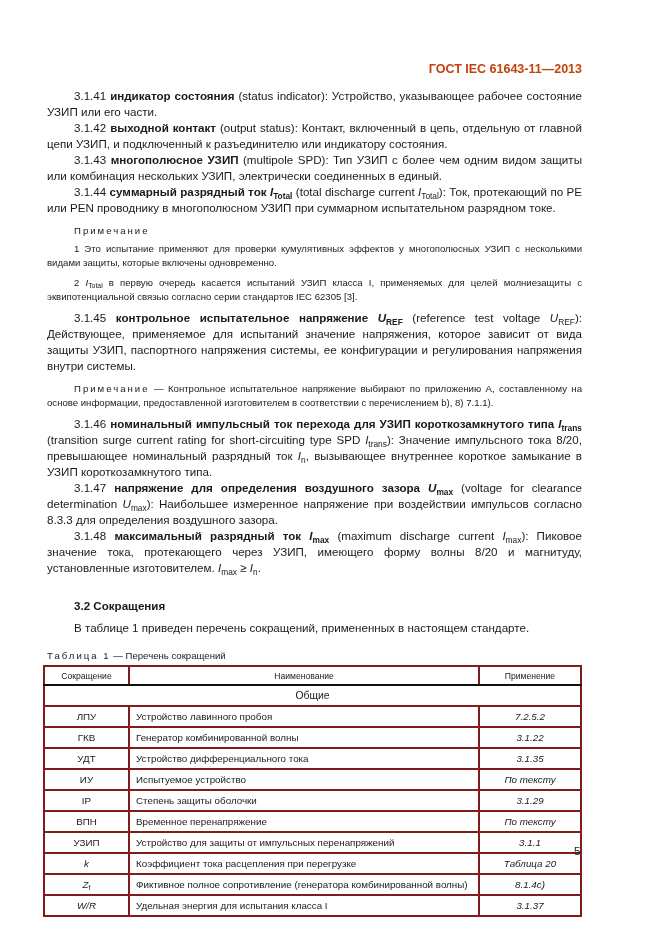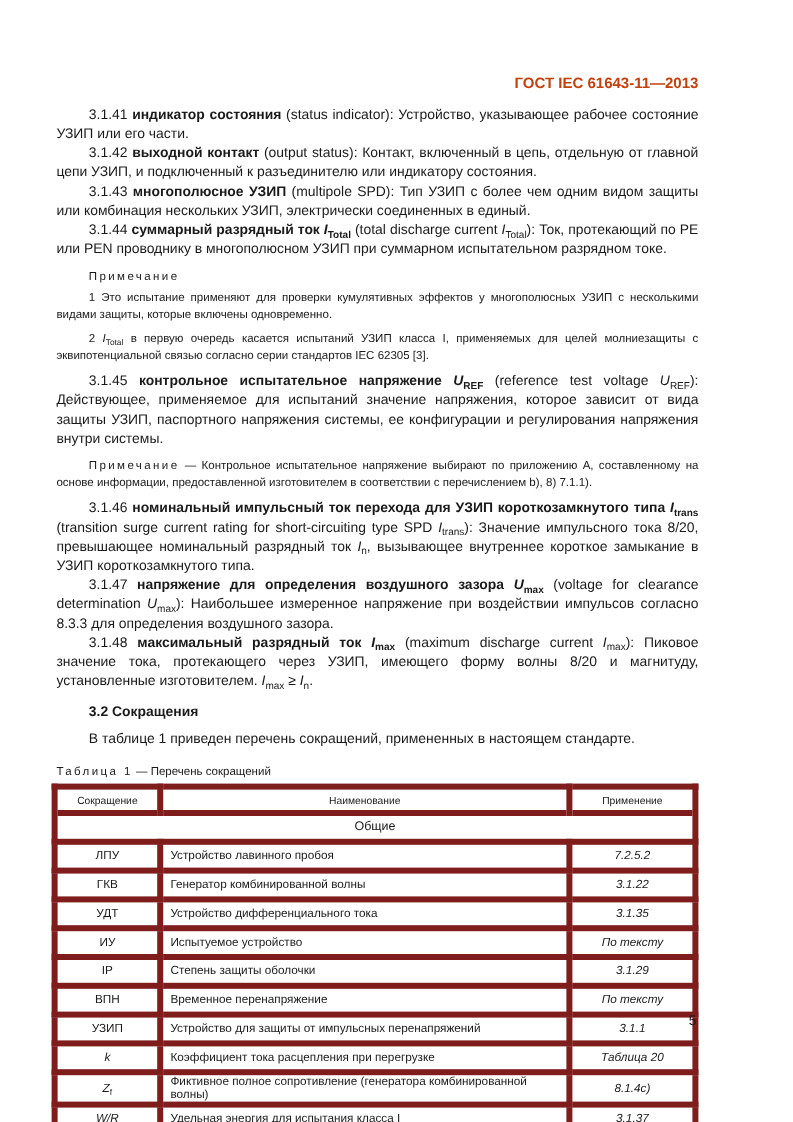--- a/index.html
+++ b/index.html
@@ -9,21 +9,21 @@
   .page { position: absolute; left: 47px; top: 88px; width: 535px; }
   p { margin: 0; font-size: 11.6px; line-height: 16px; text-align: justify; }
   .ind { text-indent: 27px; }
   .note { font-size: 9.6px; line-height: 14px; margin-top: 6px; margin-bottom: 6px; }
   .sp { letter-spacing: 2px; }
   .gap { margin-top: 6px; }
   .sec { font-weight: bold; margin-top: 8px; }
   sub { font-size: 0.72em; vertical-align: -0.35em; line-height: 0; }
   .tcap { font-size: 9.6px; margin-top: 14px; margin-bottom: 4px; }
   table { border-collapse: collapse; width: 539px; margin-left: -4px; font-size: 9.6px; }
-  td, th { border: 5px solid #7f1d1d; height: 19px; padding: 0 6px; font-weight: normal; }
+  td, th { border: 2px solid #7f1d1d; height: 19px; padding: 0 6px; font-weight: normal; }
   th { font-size: 8.6px; height: 17px; border-bottom: 2.5px solid #111; text-align: center; }
   td.c1 { width: 71px; text-align: center; }
   td.c3 { width: 88px; text-align: center; font-style: italic; }
   td.grp { text-align: center; font-size: 10.4px; }
   td { font-size: 9.8px; }
   .it { font-style: italic; }
   .pnum { position: absolute; top: 845px; left: 574px; font-size: 11.5px; }
 </style>
 </head>
 <body>
@@ -42,21 +42,21 @@
   <p class="ind note" style="margin-top:4px;">1 Это испытание применяют для проверки кумулятивных эффектов у многополюсных УЗИП с несколькими видами защиты, которые включены одновременно.</p>
   <p class="ind note" style="margin-top:4px;"><span>2 </span><i>I</i><sub>Total</sub><span> в первую очередь касается испытаний УЗИП класса I, применяемых для целей молниезащиты с эквипотенциальной связью согласно серии стандартов IEC 62305 [3].</span></p>
 
   <p class="ind gap"><span>3.1.45</span> <b>контрольное испытательное напряжение</b> <b class="it">U</b><b><sub>REF</sub></b> <span>(reference test voltage </span><i>U</i><sub>REF</sub><span>): Действующее, применяемое для испытаний значение напряжения, которое зависит от вида защиты УЗИП, паспортного напряжения системы, ее конфигурации и регулирования напряжения внутри системы.</span></p>
   <p class="ind note" style="margin-top:8px;"><span class="sp">Примечание</span><span> — Контрольное испытательное напряжение выбирают по приложению А, составленному на основе информации, предоставленной изготовителем в соответствии с перечислением b), 8) 7.1.1).</span></p>
 
   <p class="ind gap"><span>3.1.46</span> <b>номинальный импульсный ток перехода для УЗИП короткозамкнутого типа</b> <b class="it">I</b><b><sub>trans</sub></b> <span>(transition surge current rating for short-circuiting type SPD </span><i>I</i><sub>trans</sub><span>): Значение импульсного тока 8/20, превышающее номинальный разрядный ток </span><i>I</i><sub>n</sub><span>, вызывающее внутреннее короткое замыкание в УЗИП короткозамкнутого типа.</span></p>
   <p class="ind"><span>3.1.47</span> <b>напряжение для определения воздушного зазора</b> <b class="it">U</b><b><sub>max</sub></b> <span>(voltage for clearance determination </span><i>U</i><sub>max</sub><span>): Наибольшее измеренное напряжение при воздействии импульсов согласно 8.3.3 для определения воздушного зазора.</span></p>
   <p class="ind"><span>3.1.48</span> <b>максимальный разрядный ток</b> <b class="it">I</b><b><sub>max</sub></b> <span>(maximum discharge current </span><i>I</i><sub>max</sub><span>): Пиковое значение тока, протекающего через УЗИП, имеющего форму волны 8/20 и магнитуду, установленные изготовителем. </span><i>I</i><sub>max</sub><span> ≥ </span><i>I</i><sub>n</sub><span>.</span></p>
 
-  <p class="ind sec" style="margin-top:10px;">3.2 Сокращения</p>
+  <p class="ind sec" style="margin-top:22px;">3.2 Сокращения</p>
   <p class="ind" style="margin-top:6px;">В таблице 1 приведен перечень сокращений, примененных в настоящем стандарте.</p>
 
   <div class="tcap"><span class="sp">Таблица 1</span><span> — Перечень сокращений</span></div>
 
   <table>
     <thead>
       <tr>
         <th>Сокращение</th>
         <th>Наименование</th>
         <th>Применение</th>

